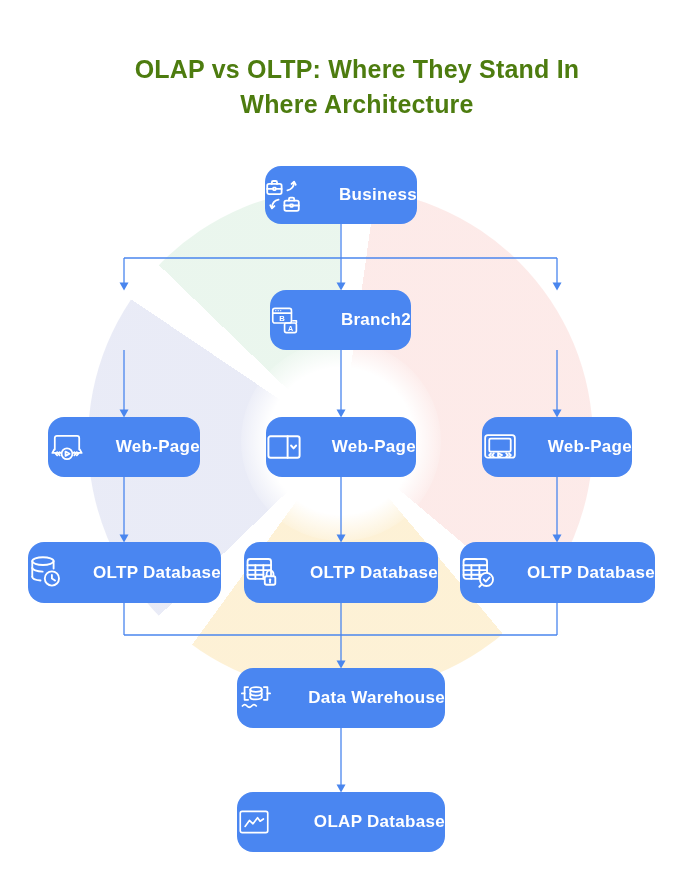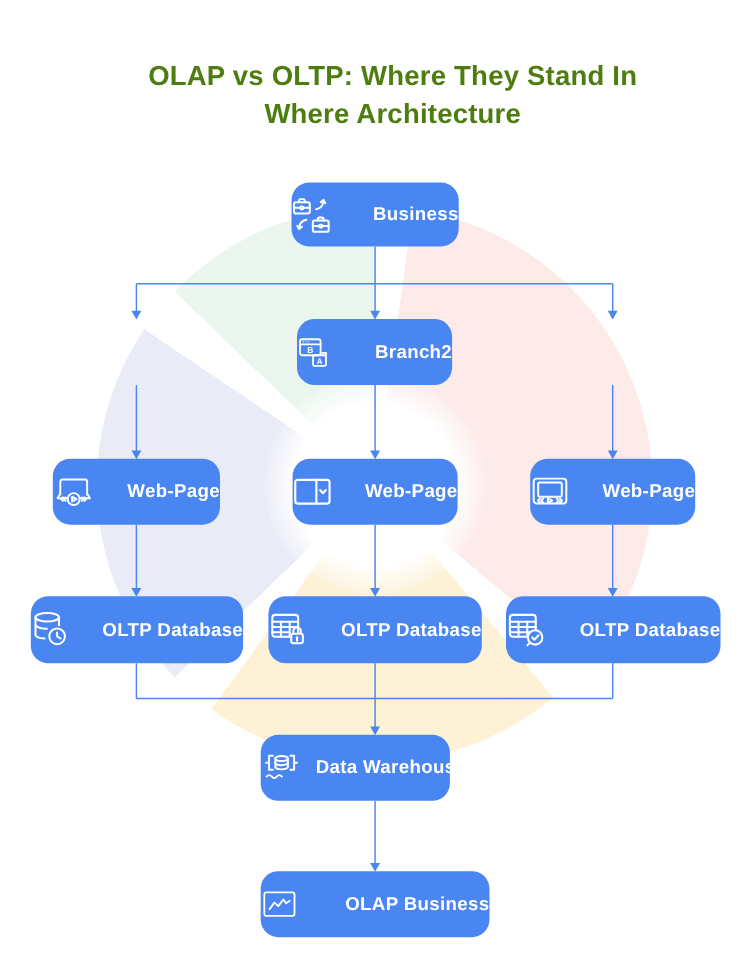--- a/index.html
+++ b/index.html
@@ -206,21 +206,21 @@
         <path d="M2.5 11.3 H19 M2.5 14.6 H19"></path>
         <path d="M8 7.9 V17.5 M13.6 7.9 V17.5"></path>
         <circle cx="18.6" cy="17.9" r="4.6" fill="#4a86f1"></circle>
         <path d="M16.7 17.9 l1.4 1.5 2.7 -2.9"></path>
         <path d="M15.3 21.3 l-1.7 1.7"></path>
       </svg>
     </span>
     <span class="label">OLTP Database</span>
   </div>
 
-  <div class="node" style="left:237px;top:668px;width:172px;height:60px">
+  <div class="node" style="left:237px;top:668px;width:208px;height:60px">
     <span class="icon">
       <svg width="38" height="33" viewBox="0 0 28 24" stroke="#fff" fill="none" stroke-width="1.3" stroke-linecap="round" stroke-linejoin="round">
         <path d="M8.2 3.6 H5.6 V13 H8.2"></path>
         <path d="M5.6 8.3 H3.6"></path>
         <path d="M19.8 3.6 H22.4 V13 H19.8"></path>
         <path d="M22.4 8.3 H24.4"></path>
         <ellipse cx="14" cy="5.4" rx="4.2" ry="1.7"></ellipse>
         <path d="M9.8 5.4 V11"></path>
         <path d="M18.2 5.4 V11"></path>
         <path d="M9.8 8.2 a4.2 1.7 0 0 0 8.4 0"></path>
@@ -231,16 +231,16 @@
     <span class="label">Data Warehouse</span>
   </div>
 
   <div class="node" style="left:237px;top:792px;width:208px;height:60px">
     <span class="icon">
       <svg width="34" height="28" viewBox="0 0 26 22" stroke="#fff" fill="none" stroke-width="1.3" stroke-linecap="round" stroke-linejoin="round">
         <rect x="2.2" y="2.6" width="21.6" height="16.8" rx="1.5"></rect>
         <path d="M6 14.5 L9.4 9.8 L12.2 12.4 L15.8 7.6 L17.8 10.4 L20.4 8.6"></path>
       </svg>
     </span>
-    <span class="label">OLAP Business</span>
+    <span class="label">OLAP Database</span>
   </div>
 
 </div>
 
 </body></html>

